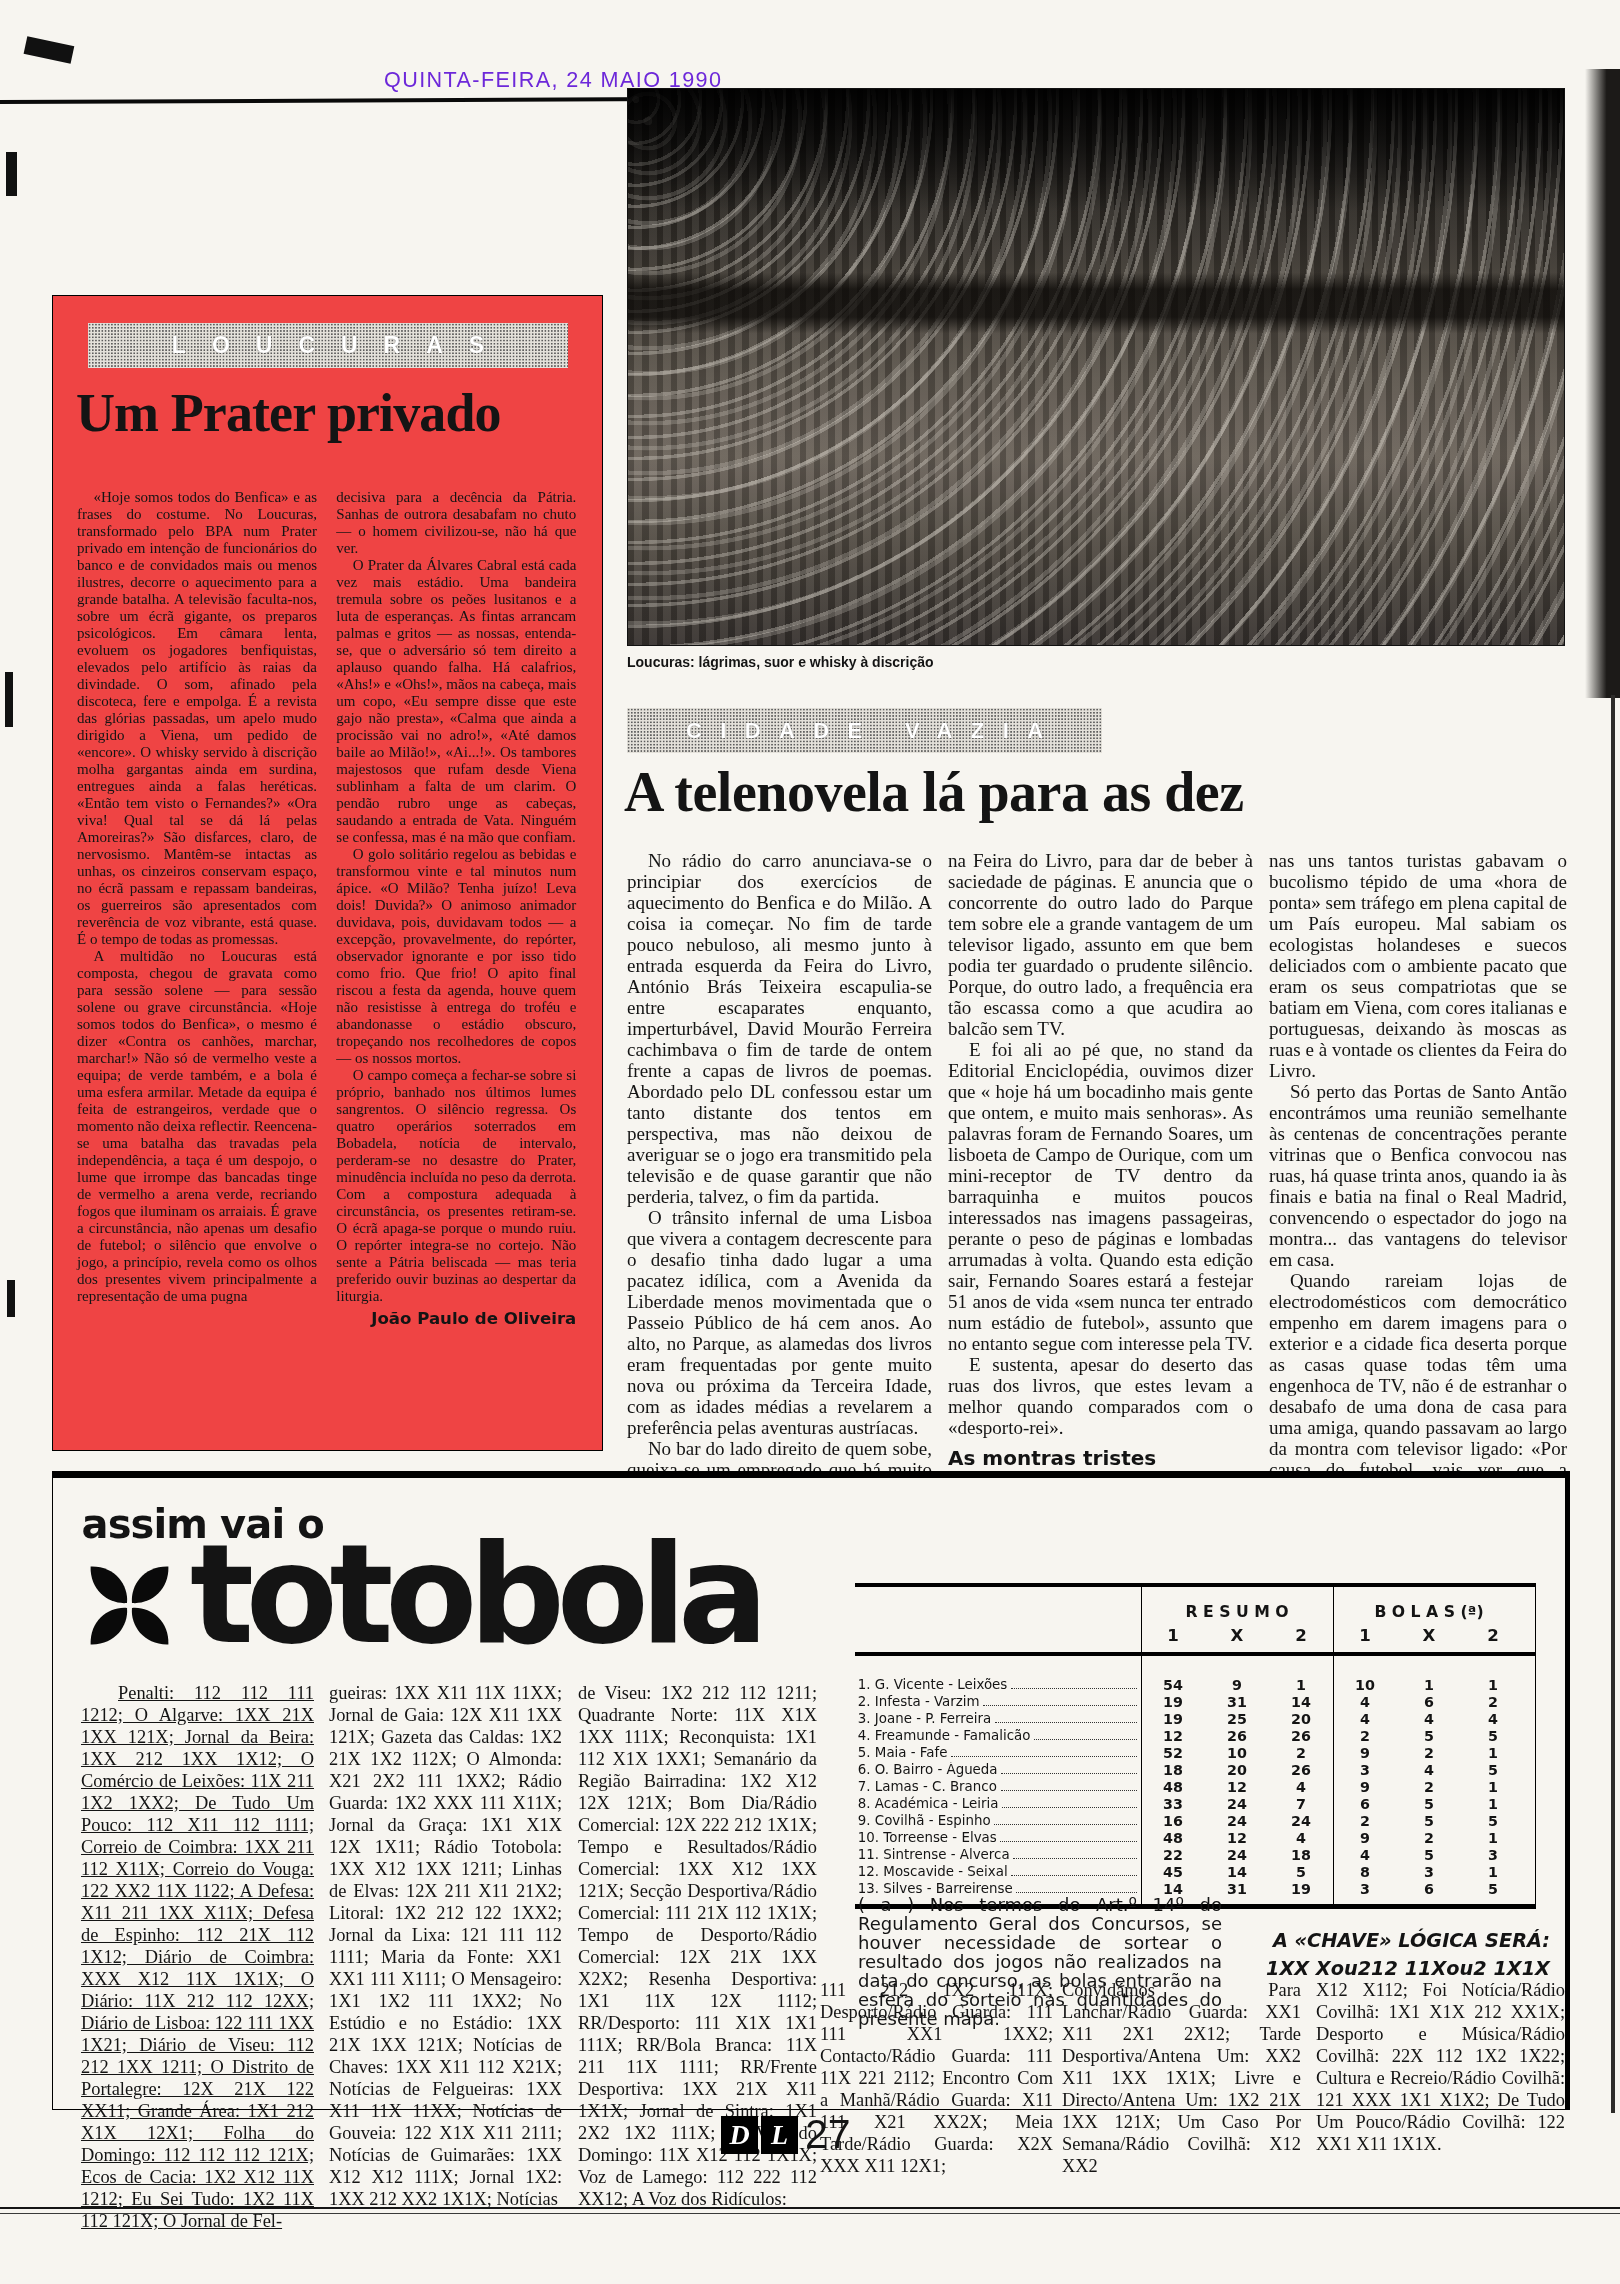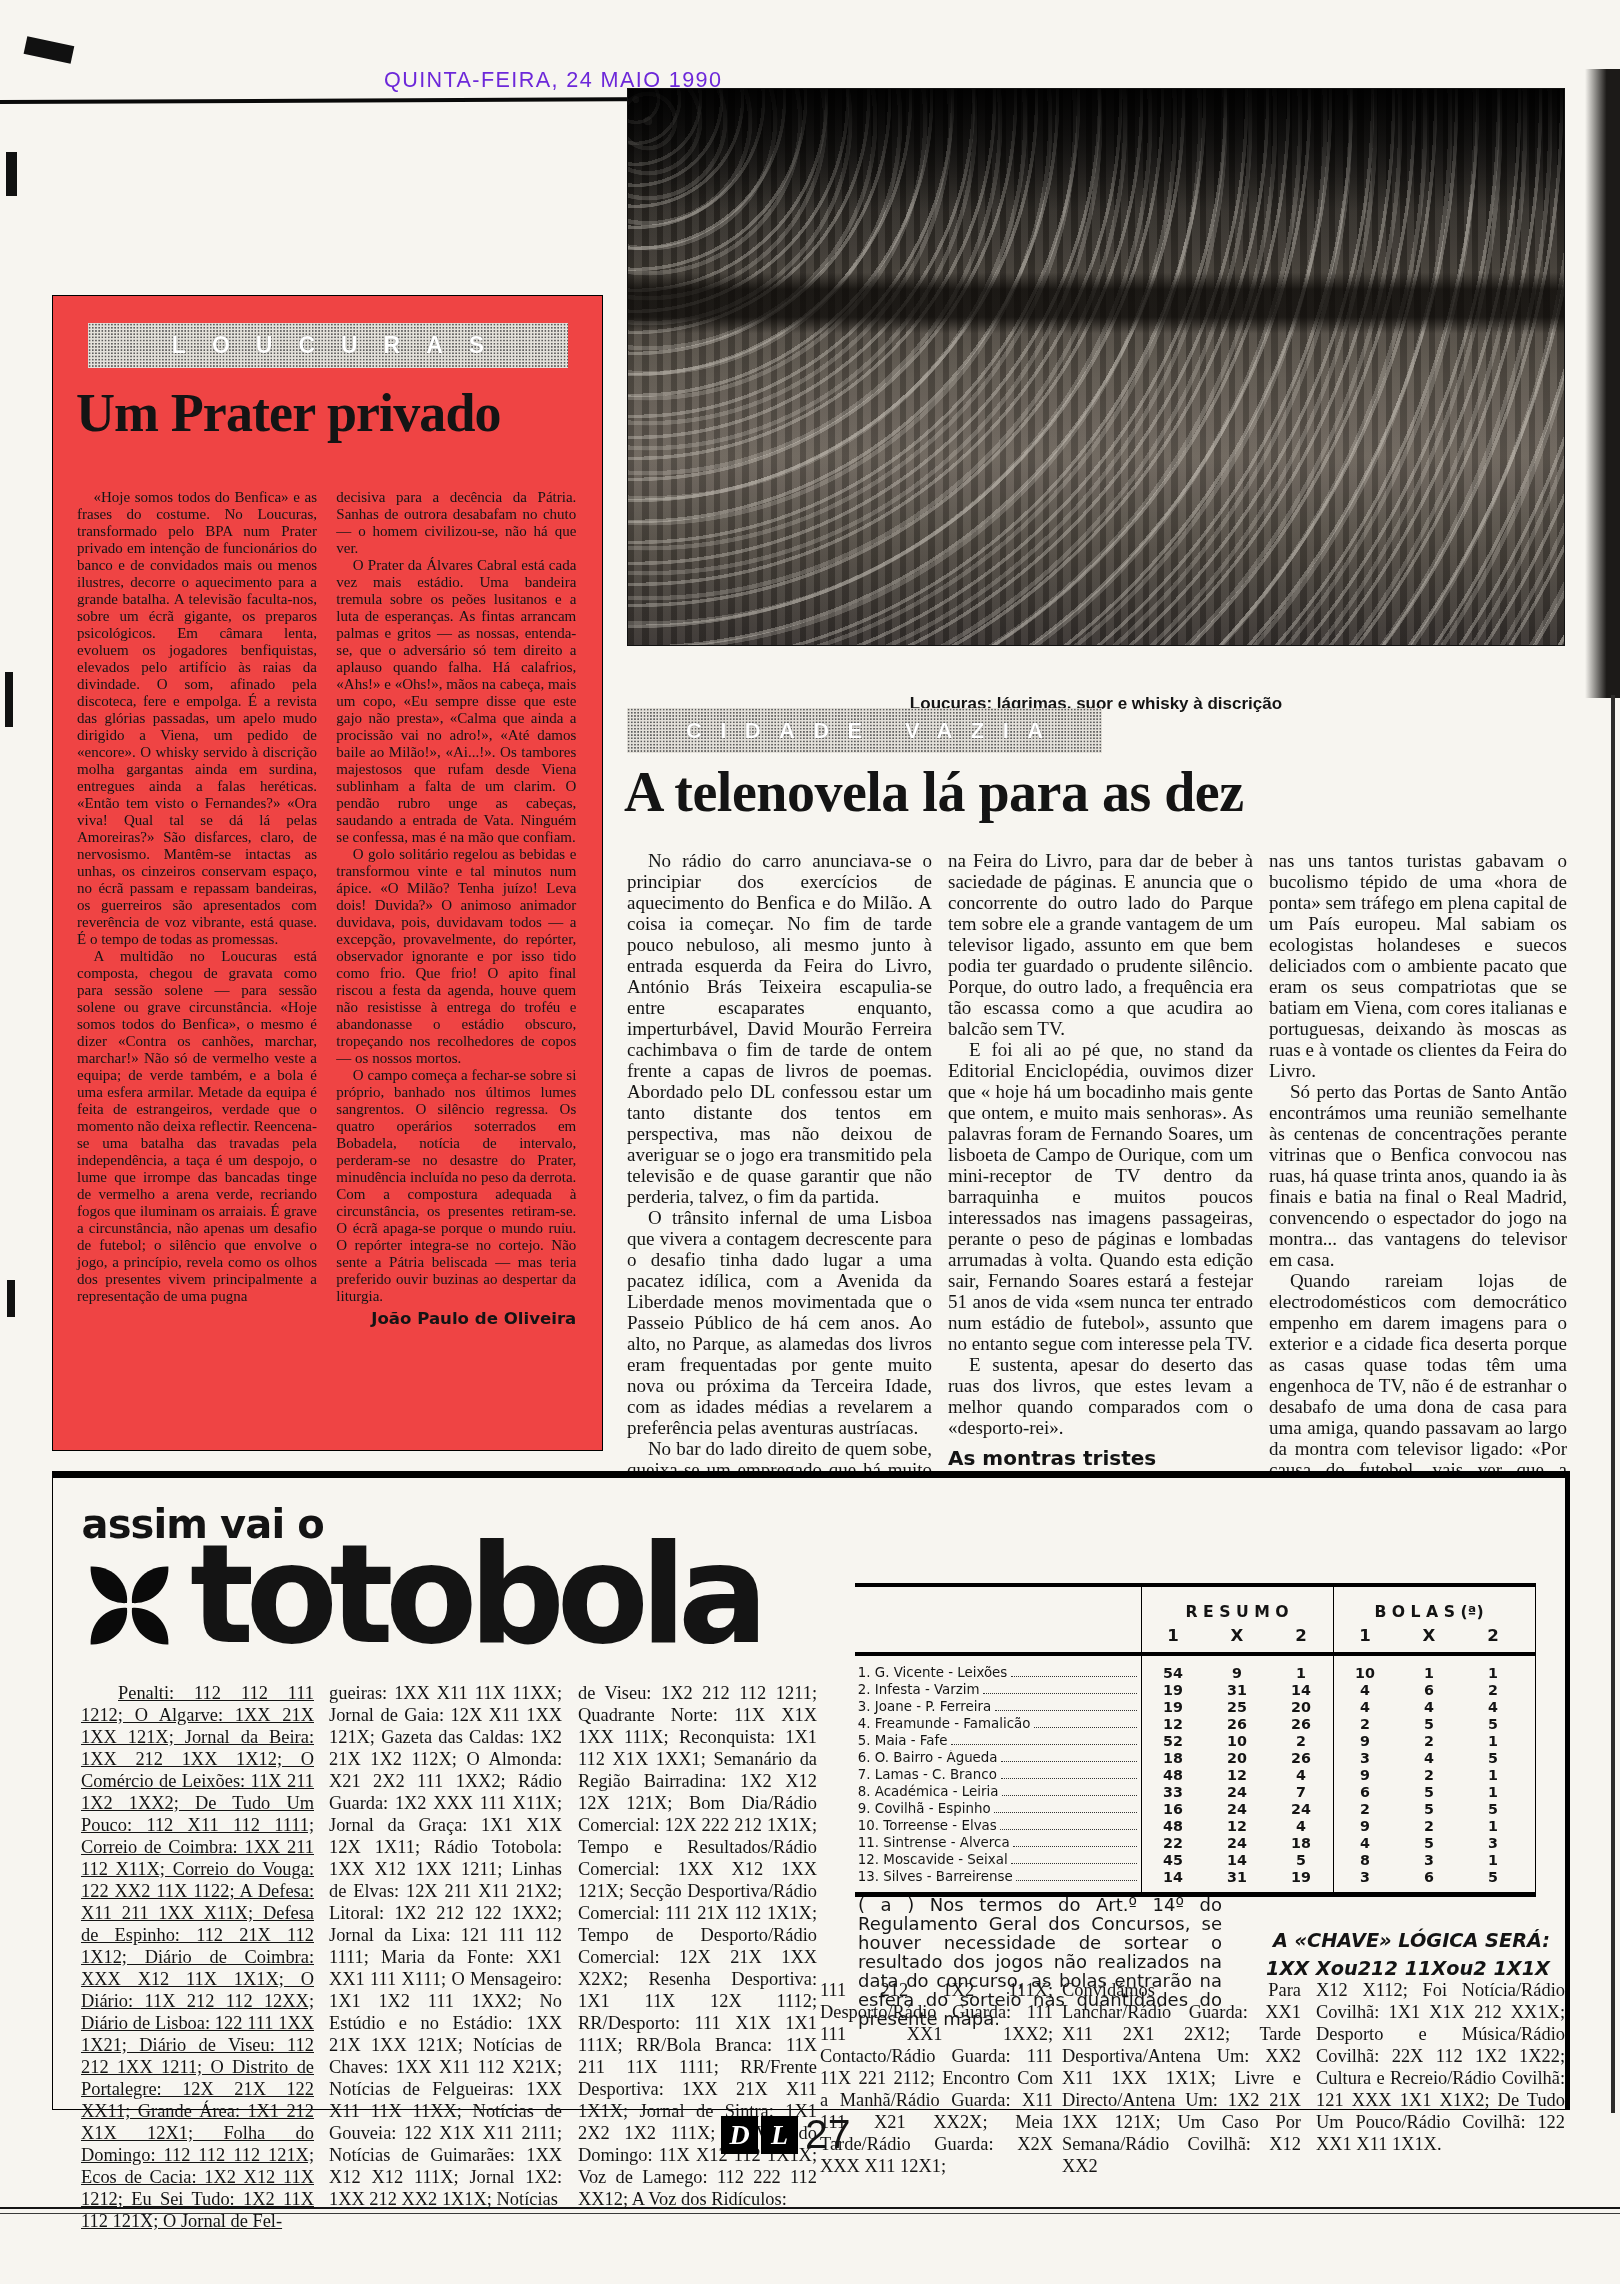--- a/index.html
+++ b/index.html
@@ -18,22 +18,22 @@
     background:
       linear-gradient(180deg, rgba(0,0,0,.92) 0%, rgba(0,0,0,.55) 10%, transparent 22%),
       linear-gradient(180deg, transparent 33%, rgba(8,6,4,.72) 36%, rgba(8,6,4,.72) 41%, transparent 44%),
       repeating-radial-gradient(circle at 7.8px 10.6px, rgba(238,233,223,.30) 0 3.2px, transparent 3.7px 21px),
       repeating-radial-gradient(circle at 20px 32px, rgba(244,239,229,.20) 0 4.1px, transparent 4.6px 25px),
       repeating-linear-gradient(90deg, rgba(0,0,0,.20) 0 6.4px, rgba(255,255,255,.05) 6.4px 14.3px),
       linear-gradient(180deg,#141210 0%,#26231f 16%,#413c35 34%,#5d564d 52%,#6b635a 66%,#4e4840 84%,#383330 100%);
     border:0.9px solid #111;}
   .credit{left:578px;top:454px;height:198px;writing-mode:vertical-rl;transform:rotate(180deg);
           font-family:"Liberation Sans",sans-serif;font-size:15px;color:#222;letter-spacing:0.9px;}
-  .caption{left:627px;top:654px;width:938px;text-align:center;
-           font-family:"Liberation Sans",sans-serif;font-weight:bold;font-size:17px;margin-top:40px;}
+  .caption{left:627px;top:654px;width:938px;
+           font-family:"Liberation Sans",sans-serif;font-weight:bold;font-size:14px;}
 
   
   .band{background-color:#e4e1da;background-image:radial-gradient(#5c5c5c 0.8px,transparent 0.9px);
         background-size:3.2px 3.2px;display:flex;align-items:center;justify-content:center;
         font-family:"Liberation Sans",sans-serif;font-weight:bold;color:#fff;
         text-shadow:0 0 1.4px rgba(40,40,40,.55);}
   .band1{left:35px;top:27px;width:480px;height:45px;font-size:23px;letter-spacing:26px;text-indent:26px;}
   .band2{left:627px;top:708px;width:475px;height:45px;font-size:22px;letter-spacing:18.4px;text-indent:18.4px;}
 
   
@@ -64,21 +64,21 @@
 
   
   .ttable{left:802px;top:105px;width:681px;border-top:4.6px solid #000;border-bottom:5.5px solid #000;
           position:absolute;padding-bottom:6.4px;}
   .thr1{display:grid;grid-template-columns:286px 192px 192px;height:34px;align-items:end;}
   .thr2{display:grid;grid-template-columns:286px repeat(6,64px);height:28px;align-items:center;}
   .tgh,.tch{font-family:"DejaVu Sans",sans-serif;font-weight:bold;text-align:center;}
   .tgh{font-size:15.7px;}
   .tch{font-size:16.6px;}
   .headrule{height:4.6px;background:#000;margin-top:2.8px;}
-  .trows{padding-top:8px;}
+  .trows{padding-top:20px;}
   .trow{display:grid;grid-template-columns:286px repeat(6,64px);height:17px;align-items:center;}
   .tname{display:flex;align-items:baseline;overflow:hidden;font-family:"DejaVu Sans",sans-serif;
          font-size:13.4px;font-weight:500;padding-left:2.8px;}
   .tname .leader{flex:1;border-bottom:1.4px dotted #333;margin:0 3.7px 3.2px 3.7px;}
   .tv{font-family:"DejaVu Sans",sans-serif;font-weight:bold;font-size:14.3px;text-align:center;}
   .vline{position:absolute;top:0;bottom:0;width:1.4px;background:#000;}
   .vl1{left:286px;}.vl2{left:478px;}.vl3{right:0;}
 
   .note{left:805px;top:417px;width:364px;font-family:"DejaVu Sans",sans-serif;font-size:18px;line-height:19px;text-align:justify;}
   .chave{left:1193px;top:449px;width:304px;text-align:right;font-family:"DejaVu Sans",sans-serif;

